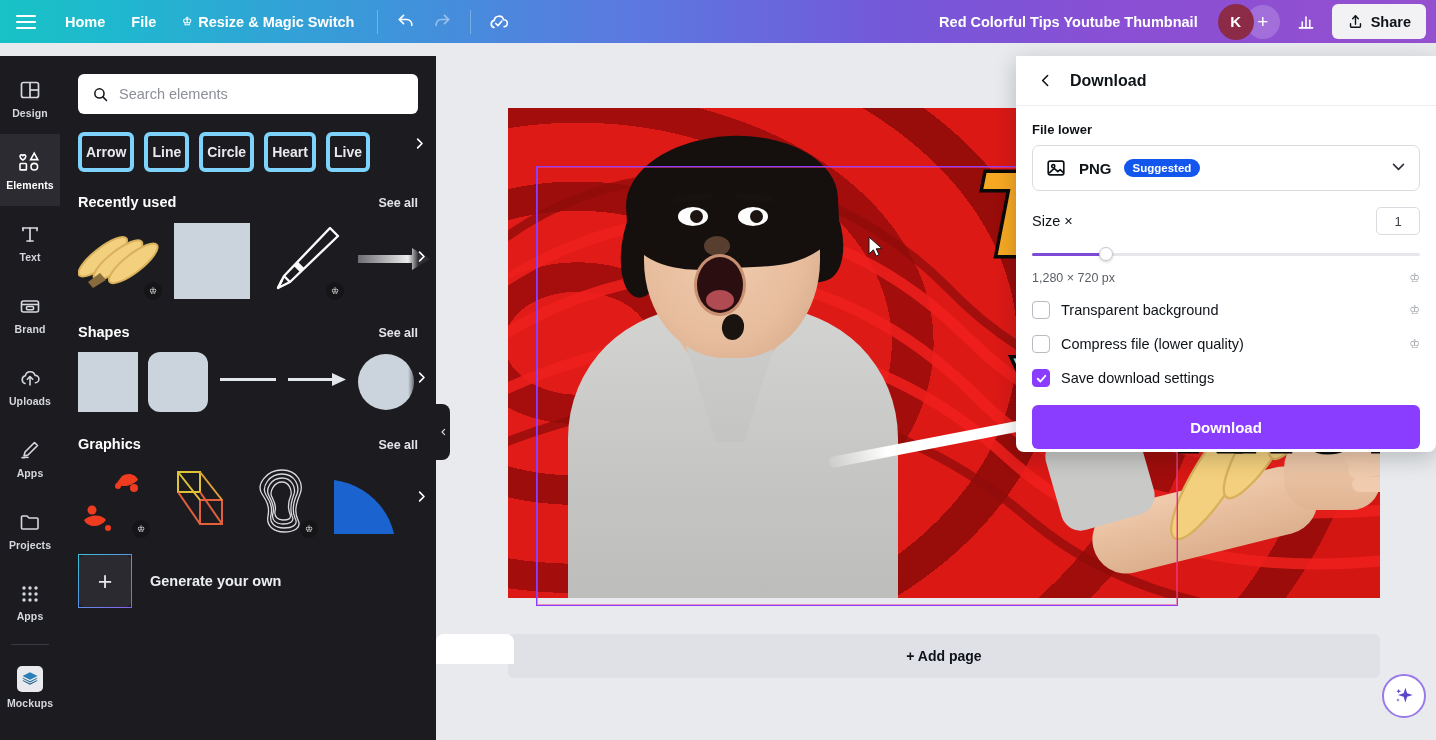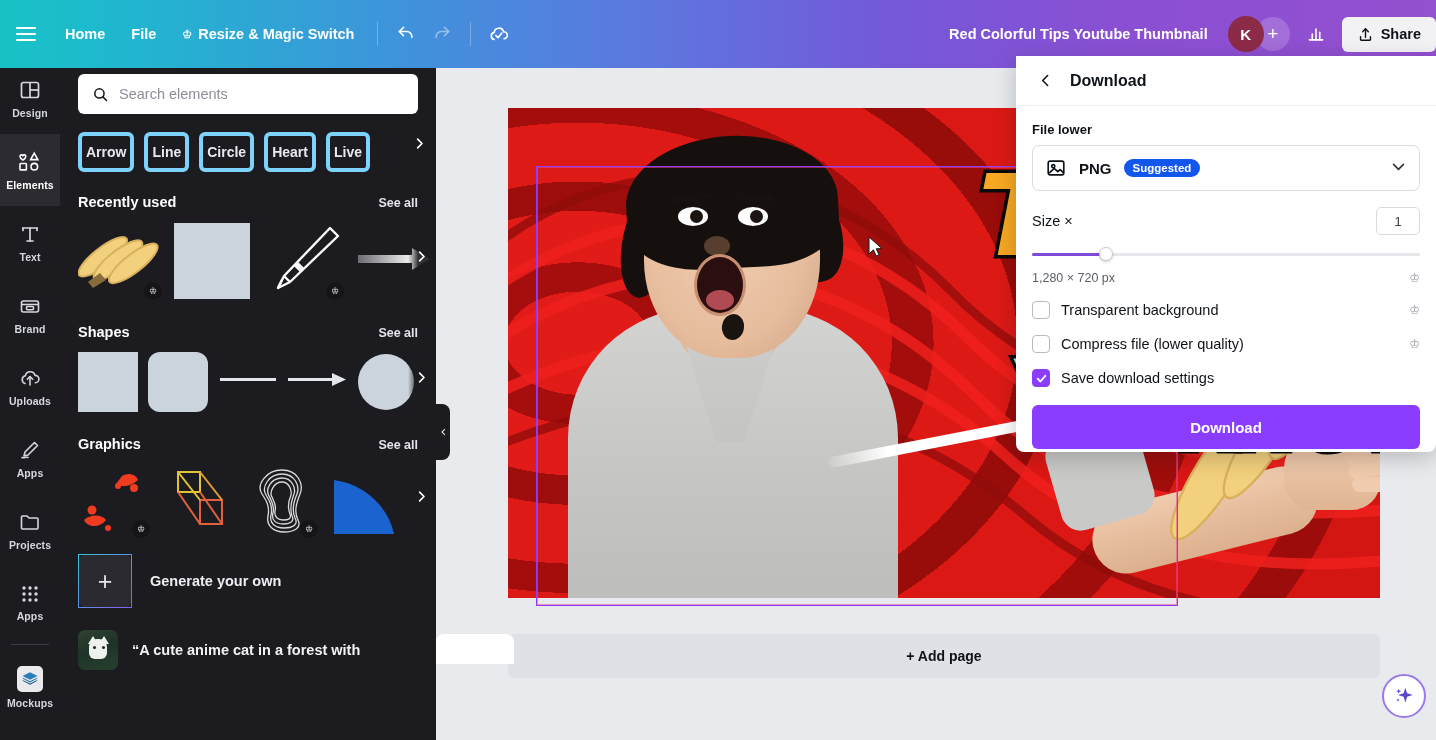--- a/index.html
+++ b/index.html
@@ -6,21 +6,21 @@
   html, body {
     width: 1436px; height: 740px;
     overflow: hidden;
     font-family: "Liberation Sans", sans-serif;
     background: #e8eaed;
   }
   #app { position: relative; width: 1436px; height: 740px; overflow: hidden; }
 
   
   .header {
-    position: absolute; top: 0; left: 0; width: 1436px; height: 68px;
+    position: absolute; top: 0; left: 0; width: 1436px; height: 43px;
     background: linear-gradient(90deg, #18c2c5 0%, #1fb8cf 8%, #3f93db 28%, #5d77e0 45%, #7458d8 62%, #8a4fd4 78%, #9450cf 100%);
     display: flex; align-items: center; z-index: 50;
   }
   .hdr-left { display: flex; align-items: center; height: 100%; }
   .hdr-hamb {
     width: 52px; height: 56px; display: flex; align-items: center; justify-content: center;
     cursor: pointer;
   }
   .hamb-lines { width: 20px; }
   .hamb-lines span { display: block; height: 2px; background: #fff; margin: 4px 0; border-radius: 1px; }
@@ -29,21 +29,21 @@
     border-radius: 5px; cursor: pointer; white-space: nowrap;
     display: flex; align-items: center; gap: 6px;
   }
   .crown-s { font-size: 11px; color: #fff; line-height: 1; opacity: .95; }
   .hdr-div { width: 1px; height: 24px; background: rgba(255,255,255,0.28); margin: 0 10px; }
   .icon-btn {
     width: 36px; height: 36px; border-radius: 5px; display: flex;
     align-items: center; justify-content: center; cursor: pointer;
   }
   .icon-btn.dim svg { opacity: .45; }
-  .hdr-right { margin-left: auto; display: flex; align-items: center; gap: 4px; }
+  .hdr-right { margin-left: auto; display: flex; align-items: center; gap: 4px; padding-right: 10px; }
   .doc-title { color: #fff; font-size: 14.5px; font-weight: 600; padding: 7px 12px; border-radius: 5px; cursor: pointer; }
   .avatar-group { display: flex; align-items: center; margin: 0 4px; }
   .avatar {
     width: 36px; height: 36px; border-radius: 50%; background: #8c2b48;
     color: #fff; font-size: 15px; font-weight: 700;
     display: flex; align-items: center; justify-content: center; cursor: pointer;
     position: relative; z-index: 2;
   }
   .add-person {
     width: 34px; height: 34px; border-radius: 50%; background: rgba(255,255,255,0.18);
@@ -625,30 +625,20 @@
       <div class="row-arrow">
         <svg width="15" height="15" viewBox="0 0 24 24" fill="none" stroke="#fff" stroke-width="2.6" stroke-linecap="round" stroke-linejoin="round">
             <path d="M9 5 l7 7 l-7 7"></path>
           </svg>
       </div>
     </div>
 
     <div class="ai-gen-row">
       <div class="gen-tile">+</div>
       <span class="gen-label">Generate your own</span>
-    </div>
-    <div class="ai-gen-row" style="gap:14px;margin-top:8px;">
-      <div class="cat-thumb">
-        <div class="cat-ear-l"></div>
-          <div class="cat-ear-r"></div>
-        <div class="cat-body"></div>
-        <div class="cat-eye" style="left:15px;"></div>
-          <div class="cat-eye" style="left:24px;"></div>
-      </div>
-      <span class="prompt-text">“A cute anime cat in a forest with</span>
     </div>
   </div>
 
   <div class="panel-collapse">
     <svg width="9" height="12" viewBox="0 0 24 24" fill="none" stroke="#d9dae0" stroke-width="3" stroke-linecap="round" stroke-linejoin="round">
         <path d="M15 5 l-7 7 l7 7"></path>
       </svg>
   </div>
 
   <div class="stage">

